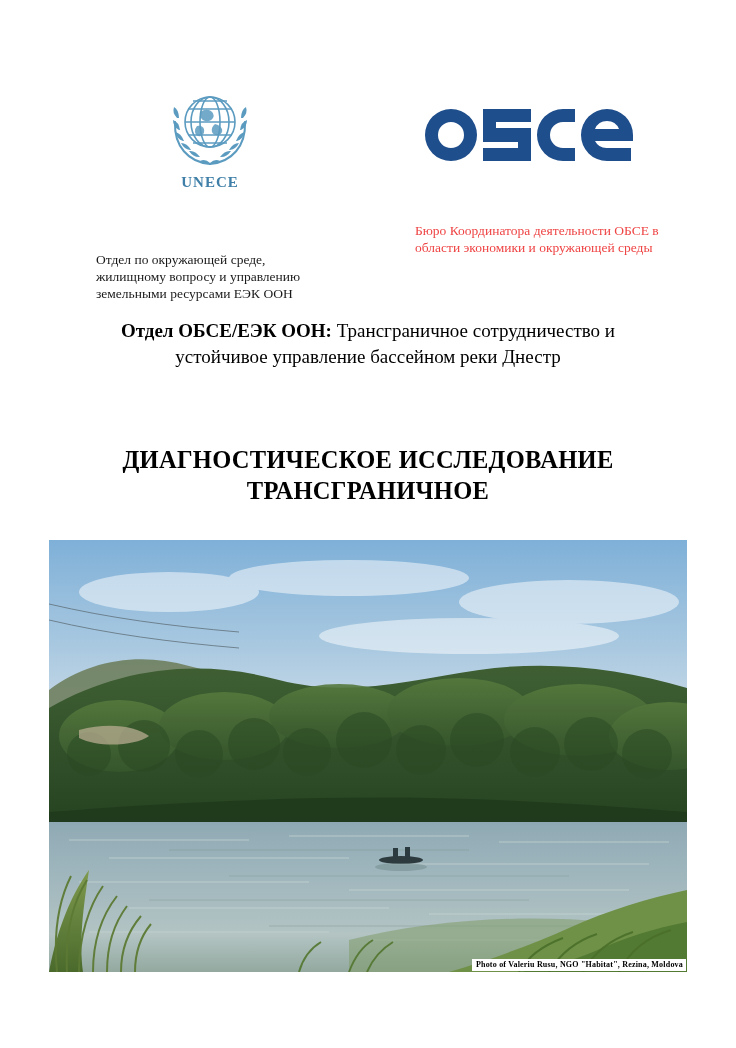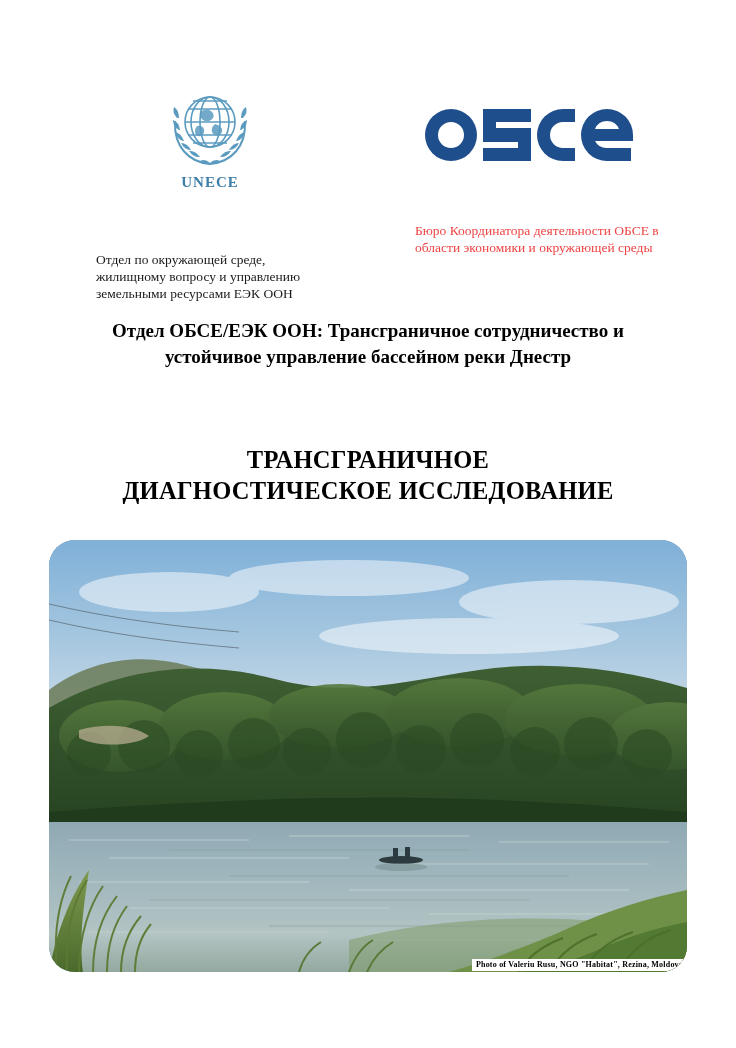--- a/index.html
+++ b/index.html
@@ -88,21 +88,21 @@
   .project-title {
     position: absolute;
     left: 108px;
     top: 318px;
     width: 520px;
     text-align: center;
     font-size: 19px;
     font-weight: bold;
     line-height: 26px;
   }
-  .project-title .reg { font-weight: bold; }
+  .project-title .reg { font-weight: normal; }
 
   
   .main-title {
     position: absolute;
     left: 48px;
     top: 444px;
     width: 640px;
     text-align: center;
     font-size: 24.5px;
     font-weight: bold;
@@ -123,21 +123,20 @@
 
   
   .photo {
     position: absolute;
     left: 49px;
     top: 540px;
     width: 638px;
     height: 432px;
     overflow: hidden;
     background: #6f8faa;
-    border-radius: 26px;
   }
   .photo svg { display: block; }
 
   .photo-credit {
     position: absolute;
     right: 1px;
     bottom: 1px;
     background: #ffffff;
     color: #000000;
     font-family: "Liberation Serif", serif;
@@ -213,22 +212,22 @@
   </div>
 
   <div class="org-left">Отдел по окружающей среде, жилищному вопросу и управлению земельными ресурсами ЕЭК ООН</div>
   <div class="org-right">Бюро Координатора деятельности ОБСЕ в области экономики и окружающей среды</div>
 
   <div class="project-title">
     <span>Отдел ОБСЕ/ЕЭК ООН:</span><span class="reg"> Трансграничное сотрудничество и устойчивое управление бассейном реки Днестр</span>
   </div>
 
   <div class="main-title">
+    <div>ДИАГНОСТИЧЕСКОЕ ИССЛЕДОВАНИЕ</div>
     <div>ТРАНСГРАНИЧНОЕ</div>
-    <div>ДИАГНОСТИЧЕСКОЕ ИССЛЕДОВАНИЕ</div>
   </div>
 
   <div class="doc-date">Ноябрь 2005</div>
 
   <div class="photo">
     <svg width="638" height="432" viewBox="0 0 638 432">
       <defs>
         <linearGradient id="sky" x1="0" y1="0" x2="0" y2="1">
           <stop offset="0%" stop-color="#7fb0d8"></stop>
           <stop offset="55%" stop-color="#a8c8e0"></stop>

